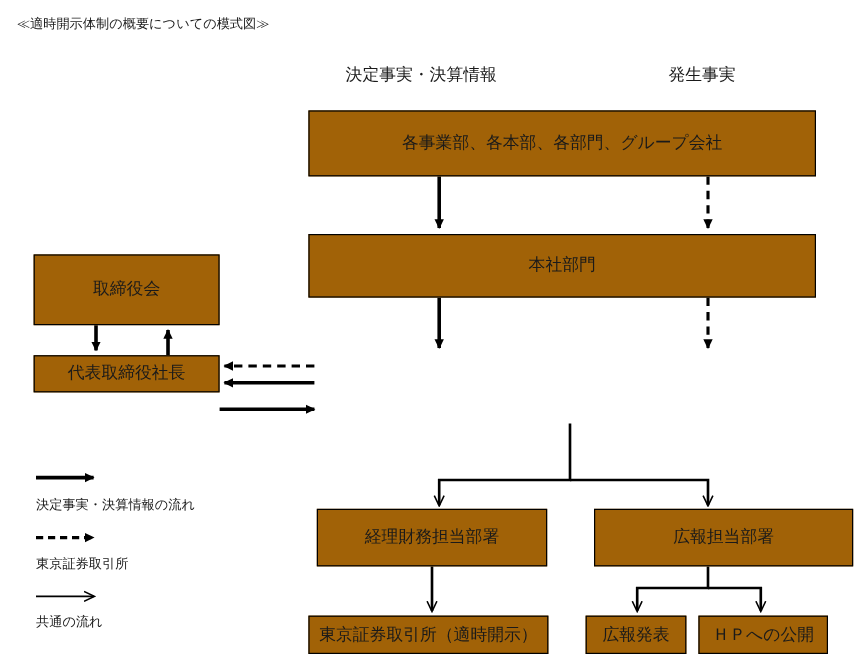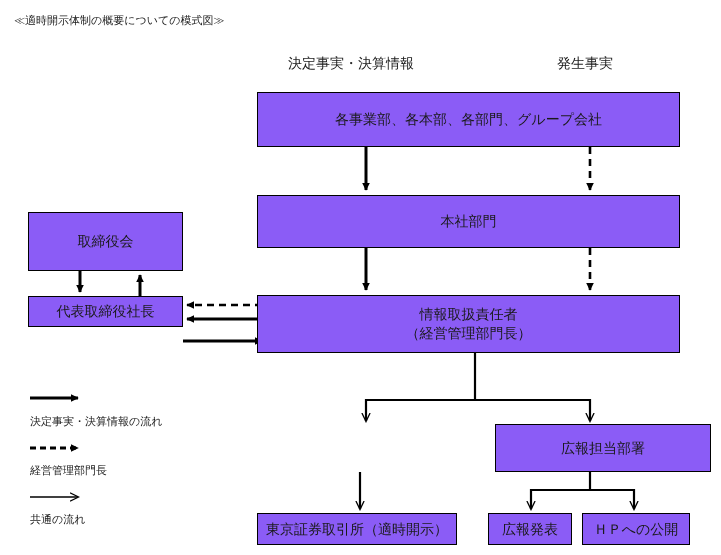--- a/index.html
+++ b/index.html
@@ -30,21 +30,21 @@
     position: absolute;
     font-size: 14px;
     line-height: 18px;
     white-space: nowrap;
     text-align: center;
   }
   .node {
     position: absolute;
     box-sizing: border-box;
     border: 1.4px solid #000000;
-    background: #8b5cf6;
+    background: #a16207;
     display: flex;
     flex-direction: column;
     align-items: center;
     justify-content: center;
     font-size: 14px;
     line-height: 19px;
     text-align: center;
     white-space: nowrap;
   }
   .node .line2 { display: block; }
@@ -118,39 +118,38 @@
   </div>
 
   <div class="node" style="left:257px; top:195px; width:423px; height:53px;">
     <span>本社部門</span>
   </div>
 
   <div class="node" style="left:28px; top:296px; width:155px; height:31px;">
     <span>代表取締役社長</span>
   </div>
 
-  <div class="node" style="left:257px; top:295px; width:423px; height:58px;">
-    <span>情報取扱責任者</span>
-    <span class="line2">（経営管理部門長）</span>
+
+  <div class="node" style="left:264px; top:424px; width:192px; height:48px;">
+    <span>経理財務担当部署</span>
   </div>
-
 
   <div class="node" style="left:495px; top:424px; width:216px; height:48px;">
     <span>広報担当部署</span>
   </div>
 
   <div class="node" style="left:488px; top:513px; width:84px; height:32px;">
     <span>広報発表</span>
   </div>
 
   <div class="node" style="left:257px; top:513px; width:200px; height:32px;">
     <span>東京証券取引所（適時開示）</span>
   </div>
 
   <div class="node" style="left:582px; top:513px; width:108px; height:32px;">
     <span>ＨＰへの公開</span>
   </div>
 
   <div class="legend-text" style="left:30px; top:413px;">決定事実・決算情報の流れ</div>
-  <div class="legend-text" style="left:30px; top:462px;">経営管理部門長</div>
+  <div class="legend-text" style="left:30px; top:462px;">東京証券取引所</div>
   <div class="legend-text" style="left:30px; top:511px;font-family:Liberation Serif, serif;">共通の流れ</div>
 
 </div>
 
 </body></html>

